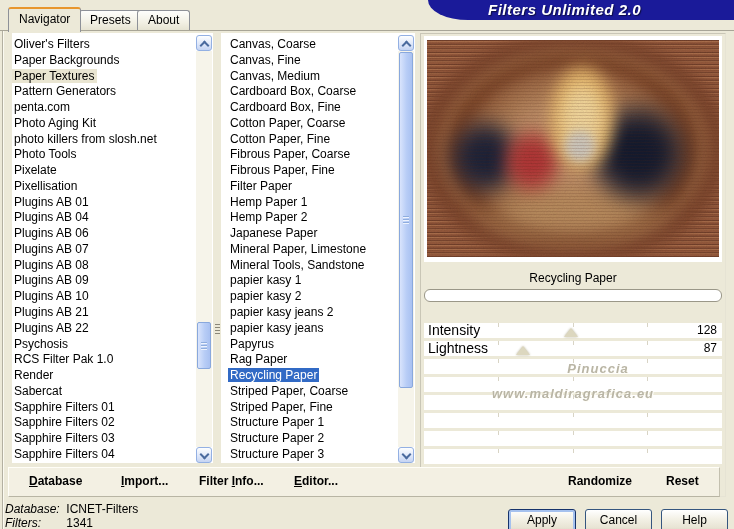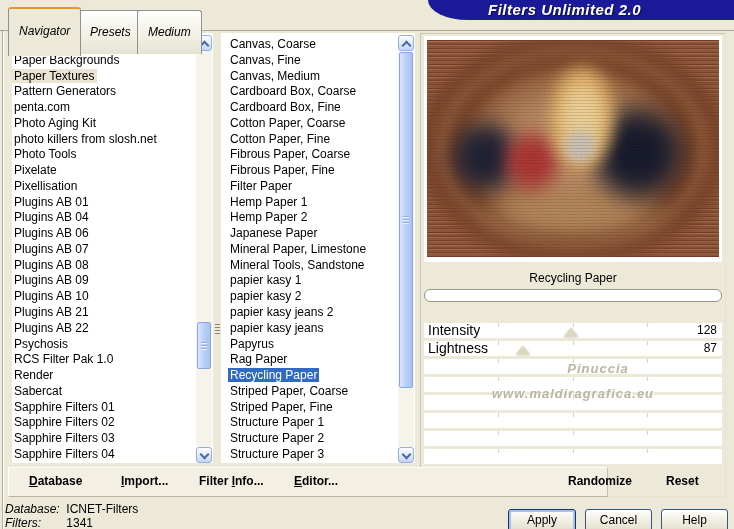--- a/index.html
+++ b/index.html
@@ -11,23 +11,23 @@
   .banner{position:absolute;top:0;left:428px;width:306px;height:20px;background:#1a1a99;
           border-bottom-left-radius:52px 26px;}
   .banner-title{position:absolute;top:0;left:60px;right:6px;line-height:20px;color:#fff;
           font-weight:bold;font-style:italic;font-size:15px;letter-spacing:.5px;
           text-shadow:1px 1px 1px rgba(0,0,0,.55);white-space:nowrap;}
 
   
   .tabline{position:absolute;left:0;top:30px;width:734px;height:1px;background:#a8a597;z-index:1;}
   .frame-left{position:absolute;left:2px;top:30px;bottom:0;width:1px;background:#b3b0a1;
           box-shadow:1px 0 0 #fbfaf1;z-index:0;}
-  .tab{position:absolute;top:10px;height:19px;padding:12px 10px;line-height:19px;z-index:2;
+  .tab{position:absolute;top:10px;height:19px;padding:0 10px;line-height:19px;z-index:2;
        background:linear-gradient(180deg,#fefefc,#f2f0e4 60%,#e6e3d2);
-       border:1px solid #8e9198;border-bottom:none;border-radius:3px 3px 0 0;font-style:italic;}
+       border:1px solid #8e9198;border-bottom:none;border-radius:3px 3px 0 0;}
   .tab.active{top:7px;height:23px;line-height:21px;background:#ece9d8;z-index:3;
        border-top:2px solid #e8962e;}
   .tab-nav{left:8px;} .tab-pre{left:79px;} .tab-abt{left:137px;}
 
   
   .list{position:absolute;top:33px;height:430px;background:#fff;overflow:hidden;}
   .cat{left:12px;width:201px;}
   .tex{left:221px;width:194px;text-decoration:underline;}
   .list .inner{position:absolute;left:0;top:4px;right:17px;}
   .row{height:15.78px;line-height:15.8px;white-space:nowrap;overflow:hidden;}
@@ -97,21 +97,21 @@
   .s-value{position:absolute;right:5px;line-height:15px;font-size:12px;}
   .s-thumb{position:absolute;bottom:1px;width:0;height:0;margin-left:-7px;
        border-left:7px solid transparent;border-right:7px solid transparent;
        border-bottom:9px solid #dcd7bf;filter:drop-shadow(0 0 1px #b9b49c);}
   .watermark{position:absolute;left:3px;width:298px;text-align:center;font-weight:bold;
        font-style:italic;font-size:13px;letter-spacing:1px;color:#b9b5a5;
        text-shadow:1px 1px 0 #fffef8;}
   .wm1{top:327px;padding-left:25px;} .wm2{top:352px;}
 
   
-  .strip{position:absolute;left:8px;top:467px;width:600px;height:30px;background:#f3f0e3;
+  .strip{position:absolute;left:8px;top:467px;width:712px;height:30px;background:#f3f0e3;
        border-top:1px solid #fffef8;border-left:1px solid #fffef8;
        border-bottom:1px solid #b8b5a4;border-right:1px solid #c3c0af;box-sizing:border-box;}
   .tool{position:absolute;top:6px;font-weight:bold;font-size:12px;white-space:nowrap;cursor:default;}
   .u{text-decoration:underline;}
   .t-db{left:20px;} .t-imp{left:112px;} .t-fi{left:190px;} .t-ed{left:285px;}
   .t-rnd{left:559px;} .t-rst{left:657px;text-align:right;}
 
   
   .statline{position:absolute;left:5px;font-size:12px;white-space:nowrap;}
   .st1{top:502px;} .st2{top:516px;}
@@ -128,21 +128,21 @@
 <div id="app">
 
   <div class="banner">
     <div class="banner-title">Filters Unlimited 2.0</div>
   </div>
 
   <div class="tabline"></div>
   <div class="frame-left"></div>
   <div class="tab active tab-nav">Navigator</div>
   <div class="tab tab-pre">Presets</div>
-  <div class="tab tab-abt">Medium</div>
+  <div class="tab tab-abt">About</div>
 
   <div class="list cat">
     <div class="inner">
         <div class="row"><span class="txt">Oliver's Filters</span></div>
         <div class="row"><span class="txt">Paper Backgrounds</span></div>
         <div class="row"><span class="txt sel">Paper Textures</span></div>
         <div class="row"><span class="txt">Pattern Generators</span></div>
         <div class="row"><span class="txt">penta.com</span></div>
         <div class="row"><span class="txt">Photo Aging Kit</span></div>
         <div class="row"><span class="txt">photo killers from slosh.net</span></div>

